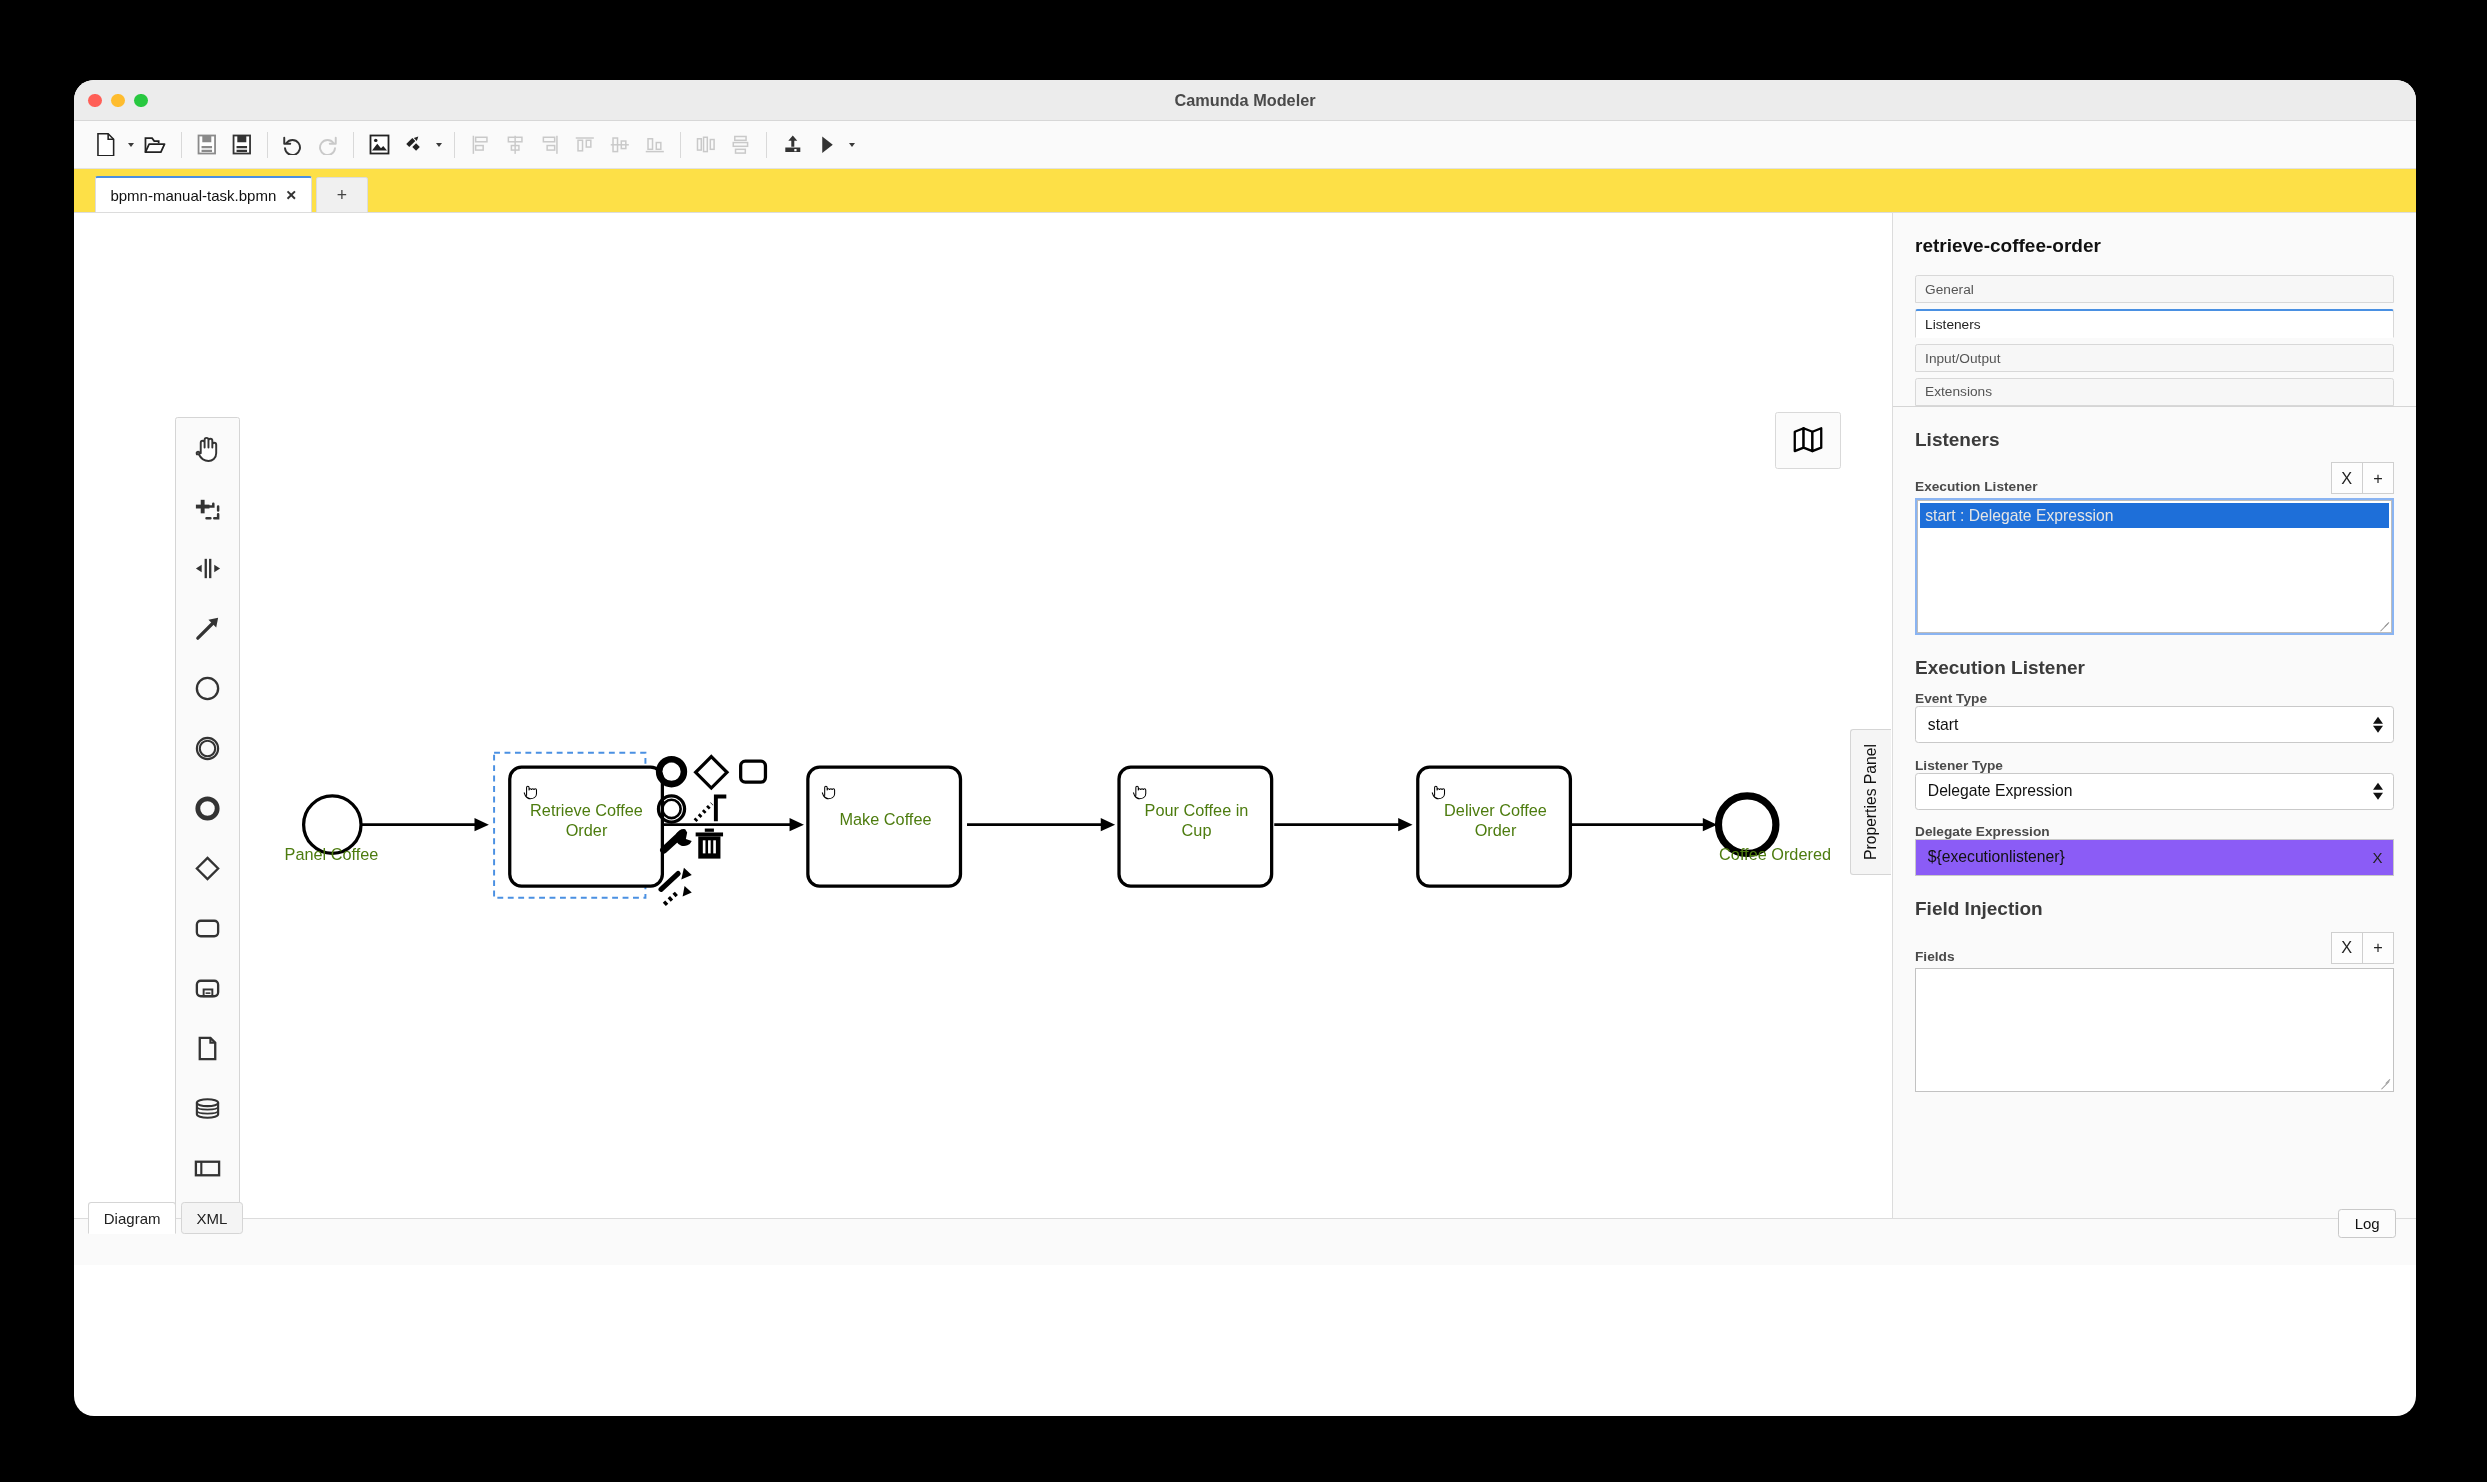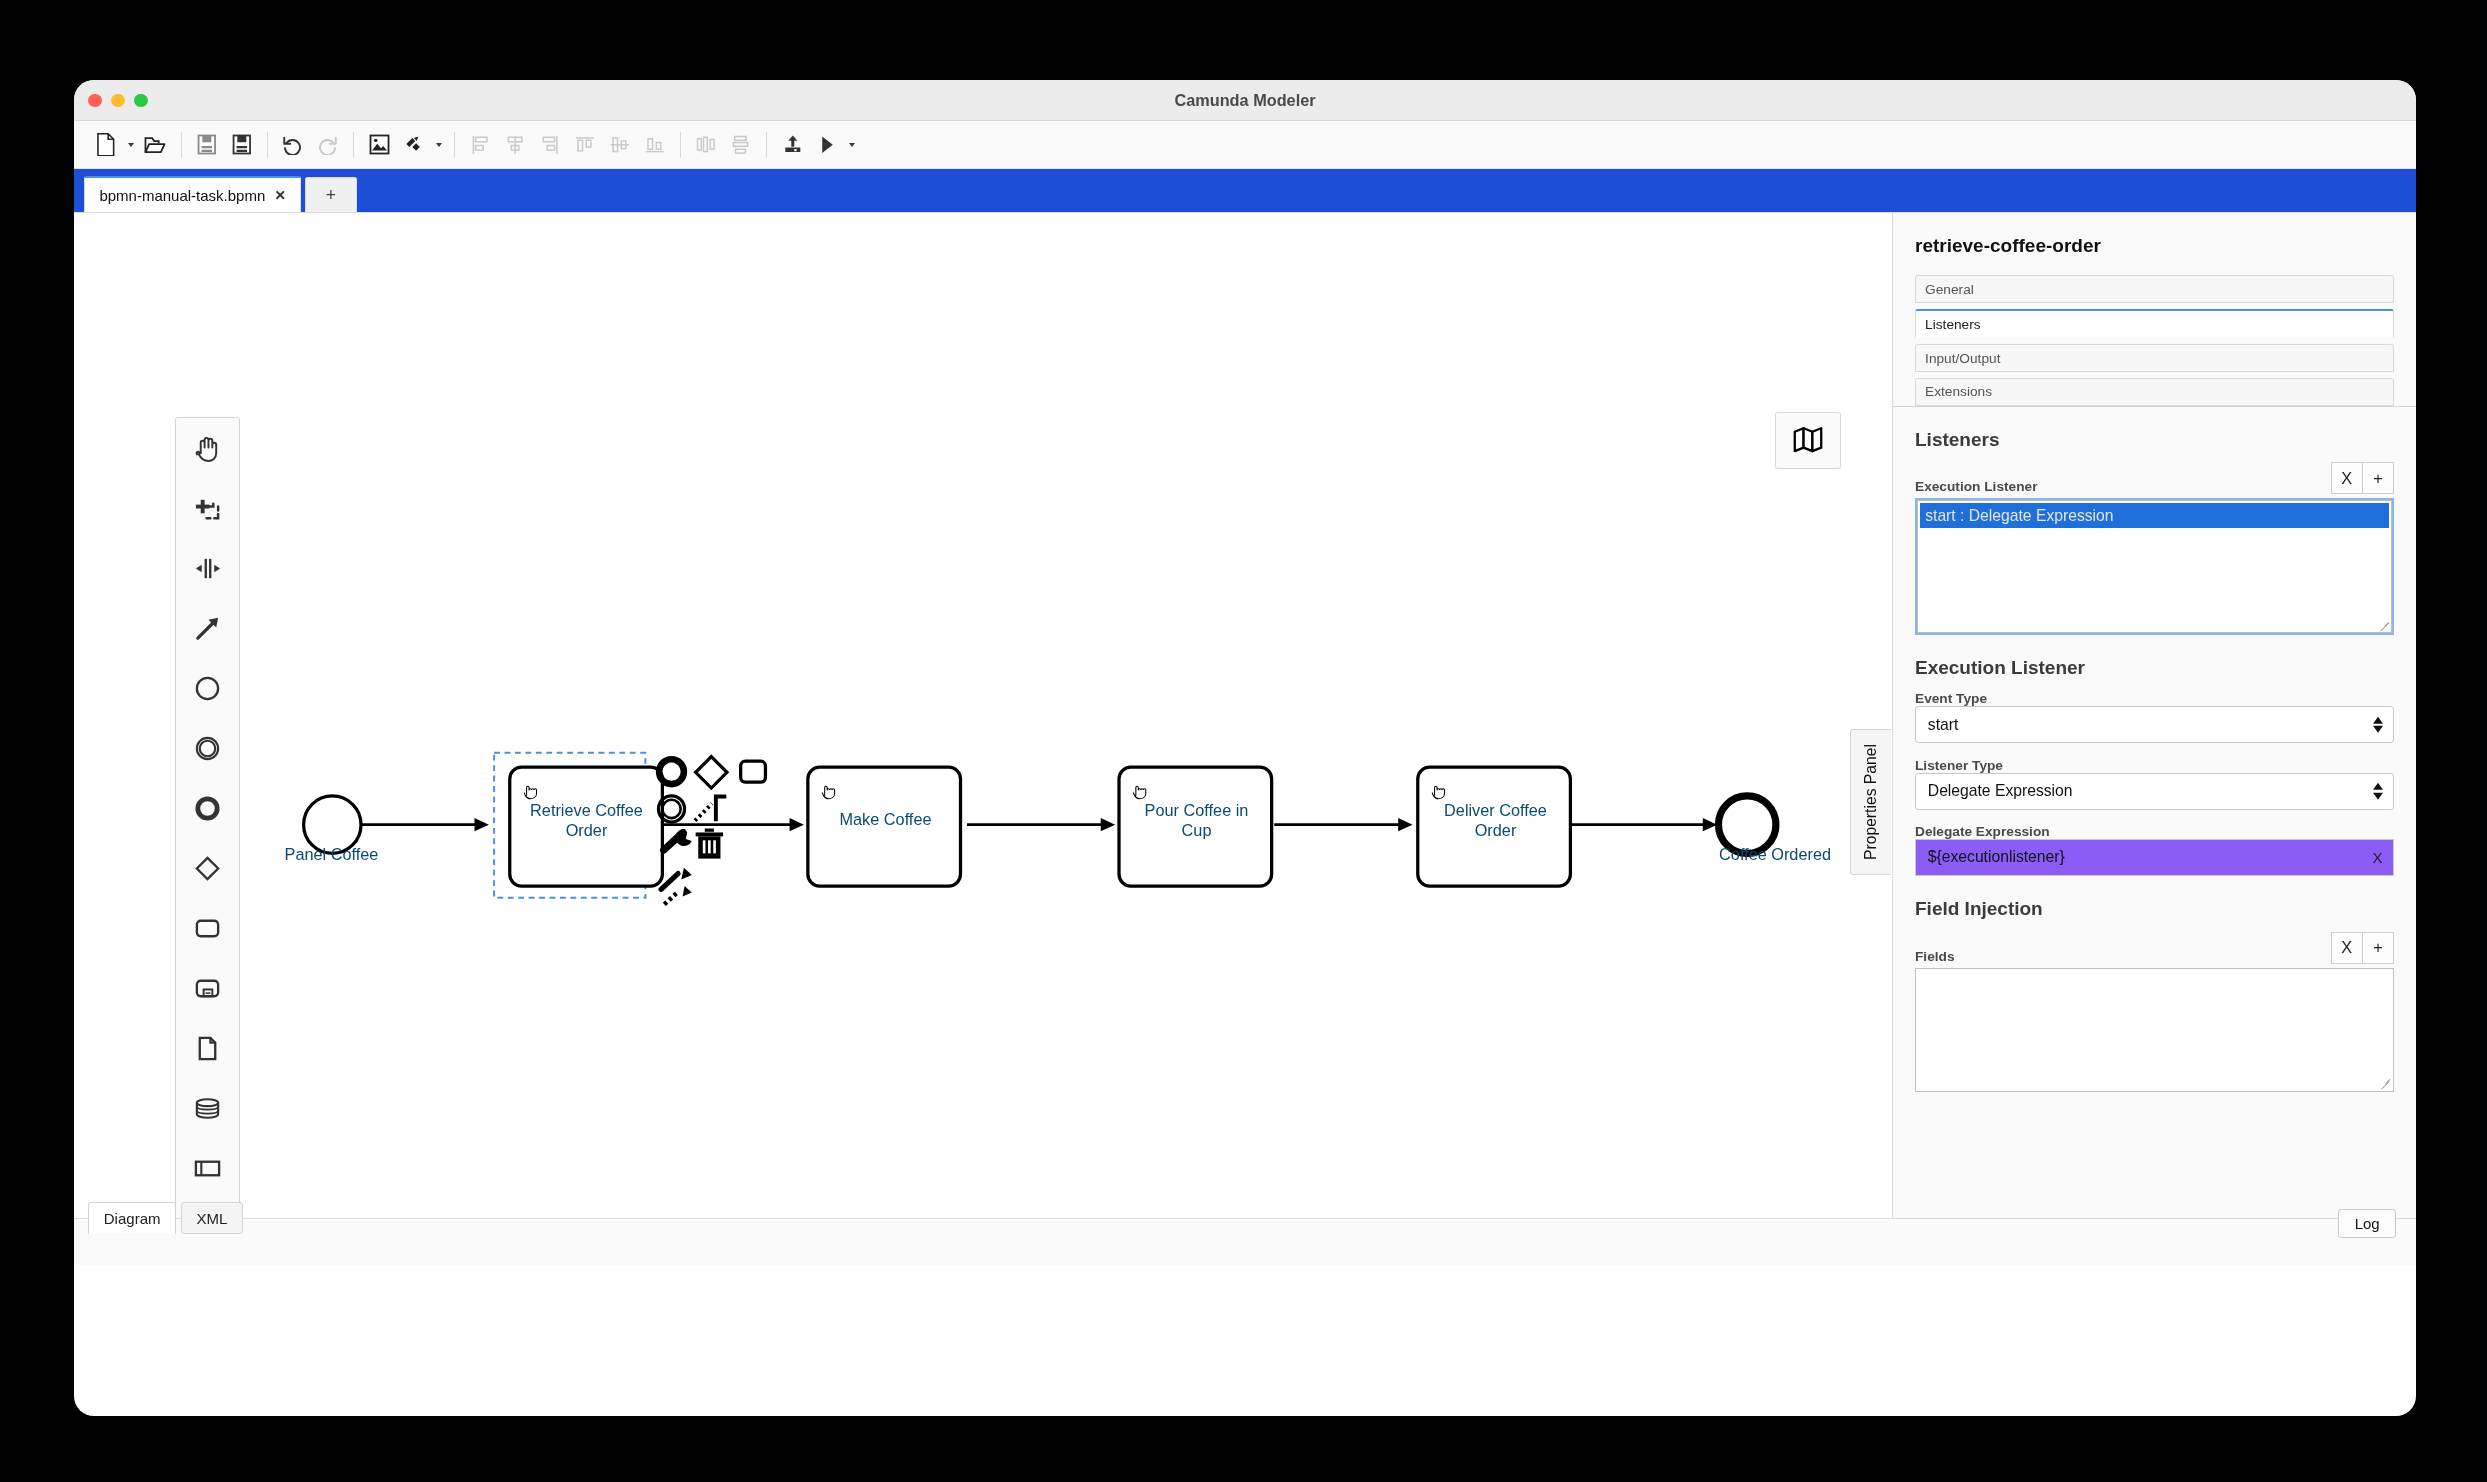--- a/index.html
+++ b/index.html
@@ -21,21 +21,21 @@
   
   #toolbar{height:47px;background:#fafafa;border-bottom:0.7px solid #e2e2e2;display:flex;align-items:center;padding-left:14.4px;gap:0;}
   .tb{width:35px;height:35px;display:flex;align-items:center;justify-content:center;cursor:default;}
   .tb svg{display:block;}
   .tb.dis svg{opacity:.42;}
   .caret{width:14.4px;height:35px;display:flex;align-items:center;justify-content:center;}
   .caret i{display:block;width:0;height:0;border-left:3.9px solid transparent;border-right:3.9px solid transparent;border-top:4.6px solid #3a3a3a;}
   .sep{width:0.7px;height:26px;background:#d9d9d9;margin:0 7.8px;}
 
   
-  #tabstrip{height:43px;background:#1d4ed8;border-bottom:0.7px solid #dcdcdc;display:flex;align-items:flex-end;padding-left:10px;position:relative;}
+  #tabstrip{height:43px;background:#fde047;border-bottom:0.7px solid #dcdcdc;display:flex;align-items:flex-end;padding-left:21px;position:relative;}
   .ftab{height:34px;display:flex;align-items:center;gap:9.1px;padding:0 14.4px;border:0.7px solid #dcdcdc;border-bottom:none;
         border-radius:2.6px 2.6px 0 0;font-size:15px;color:#2f2f2f;background:#f0f0f0;position:relative;margin-right:3.9px;}
   .ftab.active{background:#ffffff;border-top:2.6px solid #4a90e2;padding-top:0;color:#111;}
   .ftab .xclose{font-size:13.7px;font-weight:bold;color:#333;}
   .ftab.plus{padding:0 19.6px;font-size:17.6px;color:#444;}
 
   
   #body{display:flex;height:1005px;position:relative;}
 
   
@@ -45,21 +45,21 @@
   #palette{position:absolute;left:101px;top:204px;width:63px;background:#fafafa;border:0.7px solid #d5d5d5;border-radius:2.6px;}
   .pal{height:60px;display:flex;align-items:center;justify-content:center;}
   .pal svg{display:block;}
 
   
   #minimap{position:absolute;right:51px;top:199px;width:64px;height:55px;background:#fbfbfb;border:0.7px solid #d9d9d9;border-radius:2.6px;
            display:flex;align-items:center;justify-content:center;}
 
   
   #diagram{position:absolute;left:0;top:0;width:100%;height:100%;}
-  .bpmn-label{position:absolute;font-size:16.3px;color:#0c4a6e;text-align:center;line-height:1.25;}
+  .bpmn-label{position:absolute;font-size:16.3px;color:#4d7c0f;text-align:center;line-height:1.25;}
 
   
   #props{width:523px;background:#fafafa;position:relative;display:flex;flex-direction:column;}
   #ptab{position:absolute;left:-43px;top:516px;width:40px;height:144px;background:#f5f5f5;border:0.7px solid #d5d5d5;border-right:none;
         border-radius:3.3px 0 0 3.3px;display:flex;align-items:center;justify-content:center;}
   #ptab span{transform:rotate(-90deg);white-space:nowrap;font-size:15.7px;color:#111;}
   #pinner{padding:22px 22px 0 22px;overflow:hidden;height:100%;box-sizing:border-box;}
   #pheader{font-size:19px;font-weight:bold;color:#111;margin-bottom:17px;}
   #ptabs{display:flex;gap:5.2px;border-bottom:0.7px solid #d5d5d5;margin:0 -22px 0 -22px;padding:0 22px;position:relative;top:0.7px;flex-direction:column;}
   .ptab{font-size:13.7px;color:#555;padding:5.9px 9.1px 5.9px 9.1px;border:0.7px solid #d8d8d8;border-radius:2.6px 2.6px 0 0;background:#f7f7f7;}

